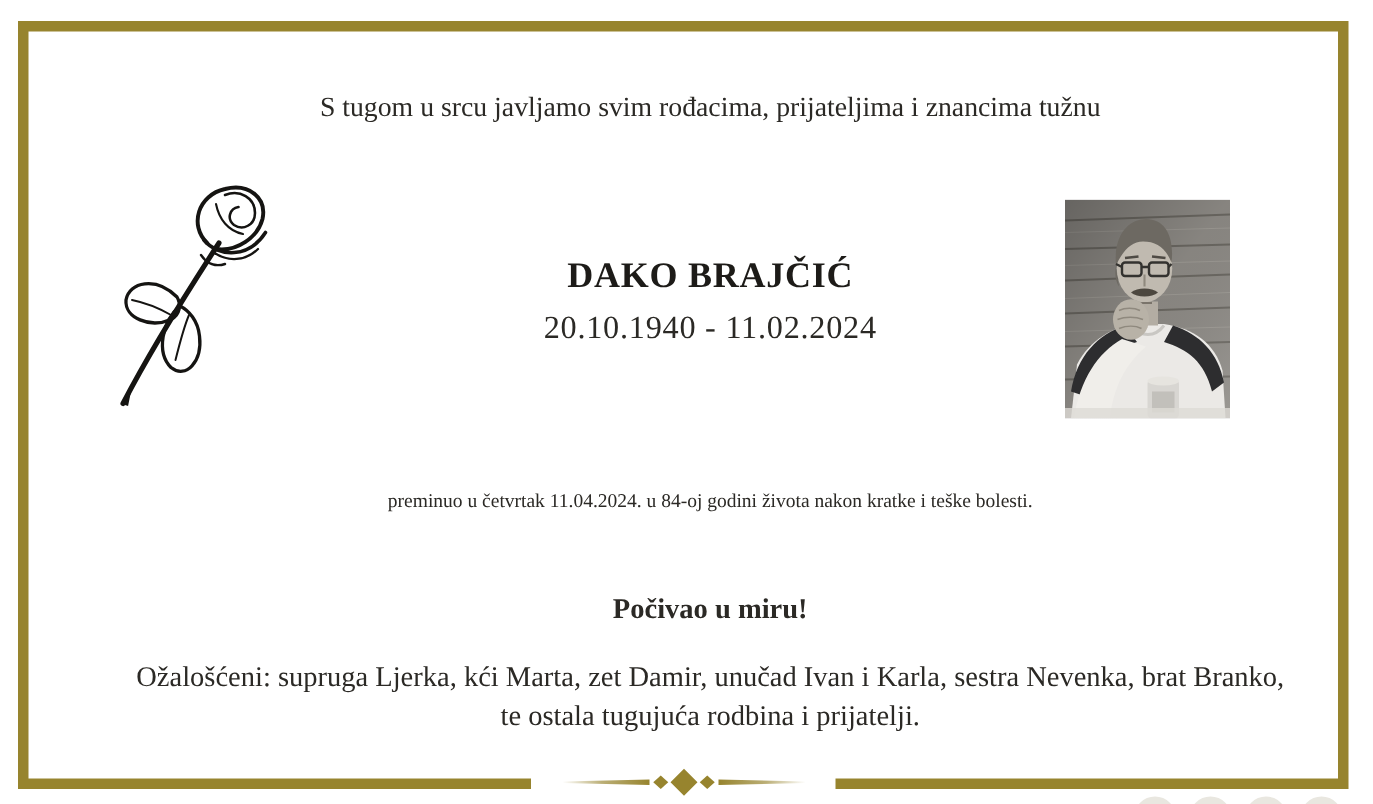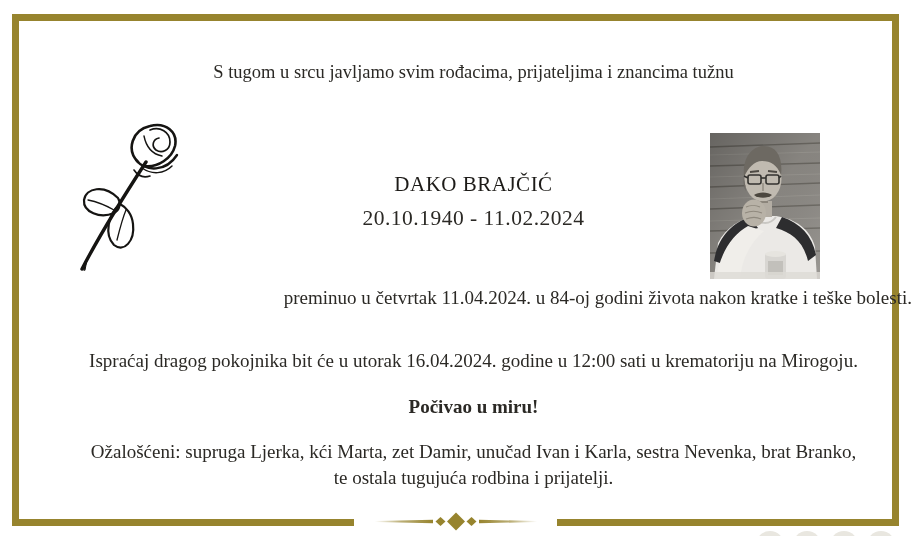--- a/index.html
+++ b/index.html
@@ -45,24 +45,24 @@
   
   .txt {
     position: absolute;
     left: 19px;
     width: 877px;
     text-align: center;
     color: var(--text, #2b2925);
     margin-left: 16px;
   }
   .intro       { top: 58px;  font-size: 18.5px; line-height: 28px; }
-  .name        { top: 168px; font-size: 21px; line-height: 32px; font-weight: 400;
+  .name        { top: 168px; font-size: 24px; line-height: 32px; font-weight: 700;
                  letter-spacing: 0.5px; color: var(--name-text, #1d1b18); }
   .dates       { top: 205px; font-size: 21.5px; line-height: 26px; letter-spacing: 0.5px; }
-  .death-note  { top: 285px; font-size: 19px; line-height: 26px; text-align: right; }
+  .death-note  { top: 321px; font-size: 13px; line-height: 26px; }
   .funeral     { top: 348px; font-size: 19px; line-height: 26px; }
   .rip         { top: 394px; font-size: 19px; line-height: 26px; font-weight: bold; }
   .mourners    { top: 439px; font-size: 19px; line-height: 26px; }
 
   
   .rose {
     position: absolute;
     left: 74px; top: 122px;
     width: 120px; height: 160px;
   }
@@ -199,21 +199,20 @@
         <rect x="55" y="120" width="21" height="26" rx="3" fill="#d6d4cf" opacity="0.9"></rect>
         <ellipse cx="65.5" cy="121" rx="10.5" ry="3" fill="#e6e4df"></ellipse>
         <rect x="58" y="128" width="15" height="14" fill="#b9b6b0" opacity="0.7"></rect>
       </g>
 
       <rect x="0" y="139" width="110" height="7" fill="#dddbd6" opacity="0.8"></rect>
     </svg>
   </div>
 
   <div class="txt death-note">preminuo u četvrtak 11.04.2024. u 84-oj godini života nakon kratke i teške bolesti.</div>
-  <div class="txt funeral">Ispraćaj dragog pokojnika bit će u utorak 16.04.2024. godine u 12:00 sati u krematoriju na Mirogoju.</div>
   <div class="txt rip">Počivao u miru!</div>
   <div class="txt mourners">
     <div>Ožalošćeni: supruga Ljerka, kći Marta, zet Damir, unučad Ivan i Karla, sestra Nevenka, brat Branko,</div>
     <div>te ostala tugujuća rodbina i prijatelji.</div>
   </div>
 
   <div class="ornament">
     <svg viewBox="0 0 162 25" width="162" height="25" aria-hidden="true">
       <defs>
         <linearGradient id="fadeL" x1="0" y1="0" x2="1" y2="0">

